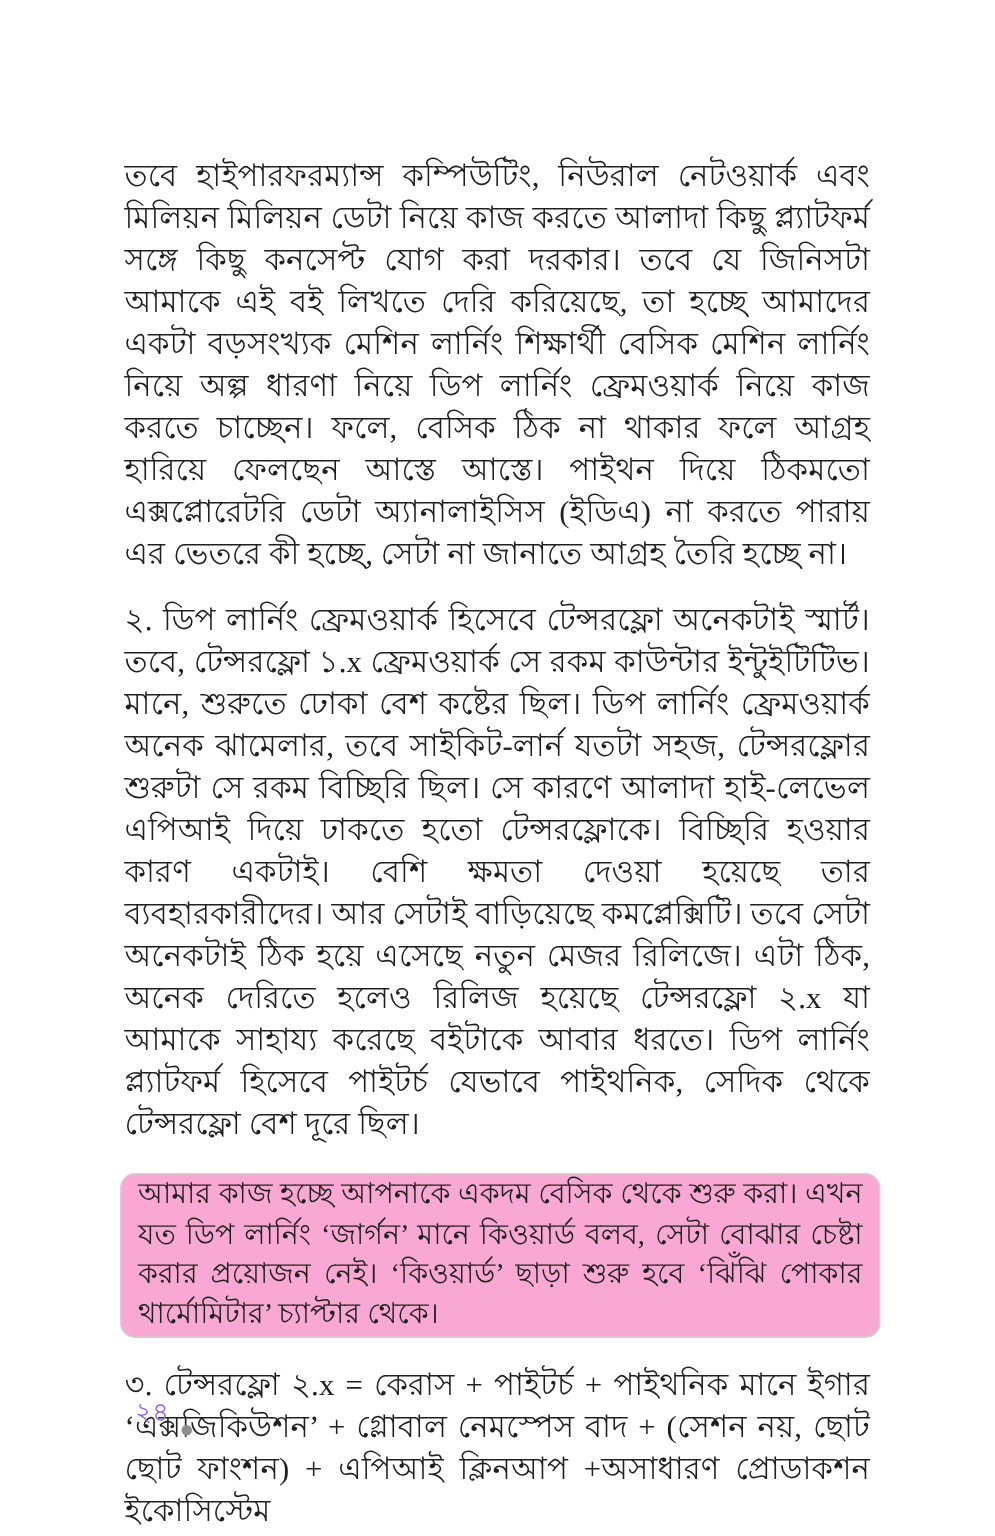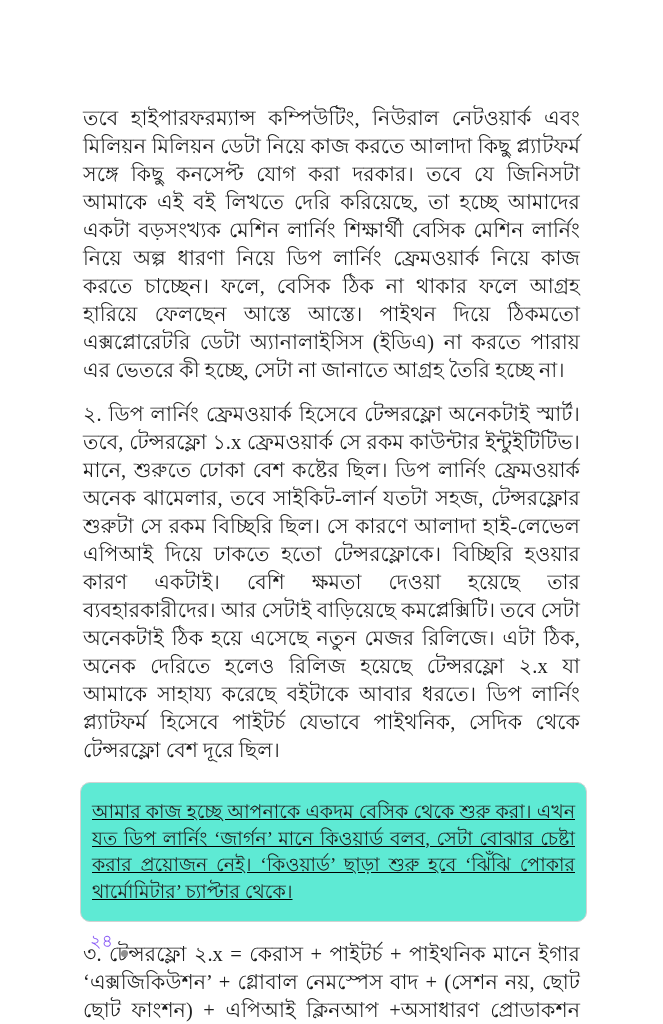--- a/index.html
+++ b/index.html
@@ -29,27 +29,26 @@
   }
   .body-para {
     font-size: 20.5px;
     line-height: 28px;
     color: #1f1f1f;
     text-align: justify;
     margin: 0 0 16px 0;
     letter-spacing: 0.1px;
   }
   .callout {
-    background: #5eead4;
+    background: #f9a8d4;
     border: 1px solid #d2d2d2;
     border-radius: 10px;
-    padding: 16px 11px;
+    padding: 1px 11px;
     margin: 18px 0 18px -3px;
     width: 483px;
-    text-decoration: underline;
   }
   .callout-text {
     font-size: 19px;
     line-height: 26.5px;
     color: #1f1f1f;
     text-align: justify;
     margin: 0;
   }
   .footer {
     position: absolute;

